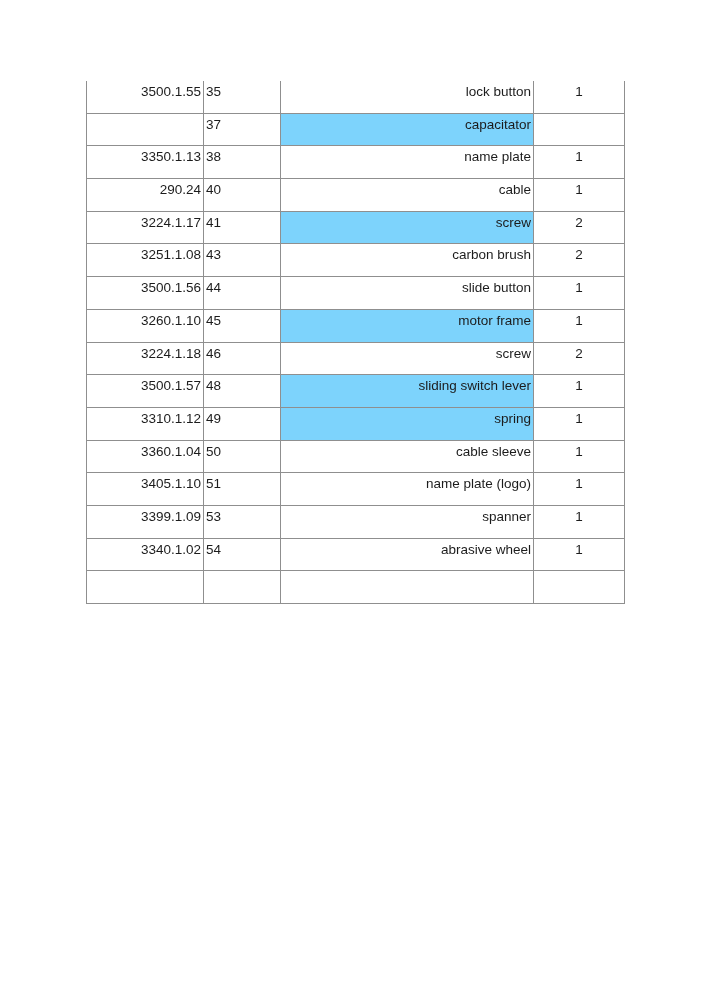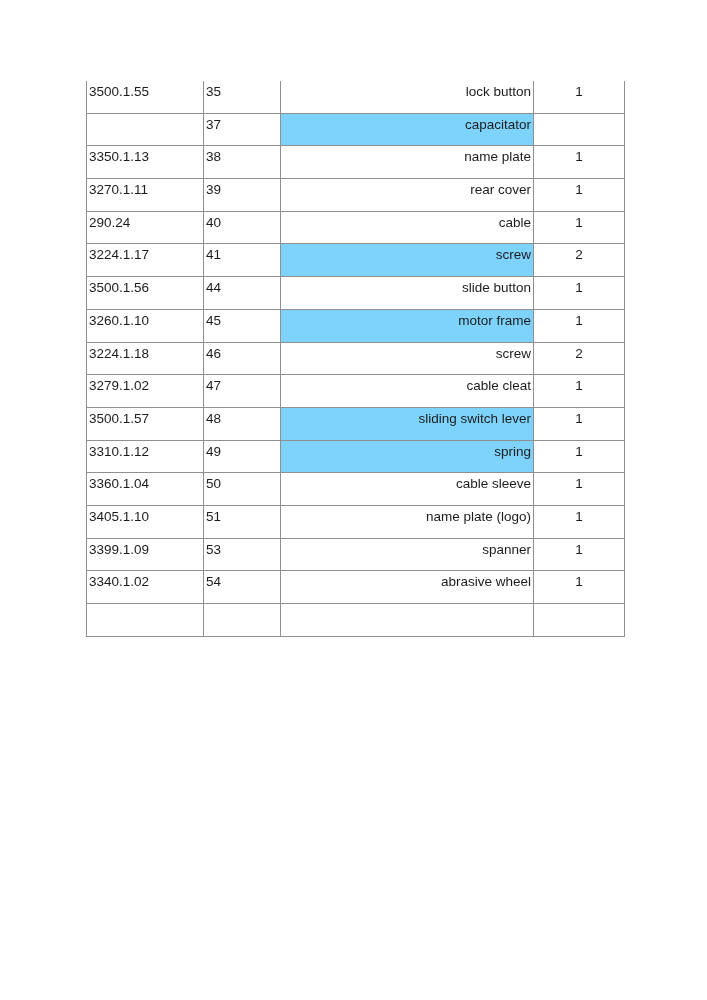--- a/index.html
+++ b/index.html
@@ -31,21 +31,21 @@
     vertical-align: top;
     padding: 3px 2px 0 2px;
     overflow: hidden;
     white-space: nowrap;
     line-height: 1.25;
   }
   
   table.parts tr:first-child td {
     border-top: none;
   }
-  td.c-article { text-align: left; }
+  td.c-article { text-align: right; }
   td.c-pos     { text-align: left; }
   td.c-desc    { text-align: right; padding-left: 7px; }
   td.c-qty     { text-align: center; }
   td.hl        { background: #7dd3fc; }
   col.w-article { width: 117px; }
   col.w-pos     { width: 77px; }
   col.w-desc    { width: 253px; }
   col.w-qty     { width: 91px; }
 </style>
 </head>
@@ -72,60 +72,54 @@
           <td class="c-desc hl">capacitator</td>
           <td class="c-qty"></td>
         </tr>
         <tr>
           <td class="c-article">3350.1.13</td>
           <td class="c-pos">38</td>
           <td class="c-desc">name plate</td>
           <td class="c-qty">1</td>
         </tr>
         <tr>
-          <td class="c-article">3270.1.11</td>
-          <td class="c-pos">39</td>
-          <td class="c-desc">rear cover</td>
-          <td class="c-qty">1</td>
-        </tr>
-        <tr>
           <td class="c-article">290.24</td>
           <td class="c-pos">40</td>
           <td class="c-desc">cable</td>
           <td class="c-qty">1</td>
         </tr>
         <tr>
           <td class="c-article">3224.1.17</td>
           <td class="c-pos">41</td>
           <td class="c-desc hl">screw</td>
+          <td class="c-qty">2</td>
+        </tr>
+        <tr>
+          <td class="c-article">3251.1.08</td>
+          <td class="c-pos">43</td>
+          <td class="c-desc">carbon brush</td>
           <td class="c-qty">2</td>
         </tr>
         <tr>
           <td class="c-article">3500.1.56</td>
           <td class="c-pos">44</td>
           <td class="c-desc">slide button</td>
           <td class="c-qty">1</td>
         </tr>
         <tr>
           <td class="c-article">3260.1.10</td>
           <td class="c-pos">45</td>
           <td class="c-desc hl">motor frame</td>
           <td class="c-qty">1</td>
         </tr>
         <tr>
           <td class="c-article">3224.1.18</td>
           <td class="c-pos">46</td>
           <td class="c-desc">screw</td>
           <td class="c-qty">2</td>
-        </tr>
-        <tr>
-          <td class="c-article">3279.1.02</td>
-          <td class="c-pos">47</td>
-          <td class="c-desc">cable cleat</td>
-          <td class="c-qty">1</td>
         </tr>
         <tr>
           <td class="c-article">3500.1.57</td>
           <td class="c-pos">48</td>
           <td class="c-desc hl">sliding switch lever</td>
           <td class="c-qty">1</td>
         </tr>
         <tr>
           <td class="c-article">3310.1.12</td>
           <td class="c-pos">49</td>

